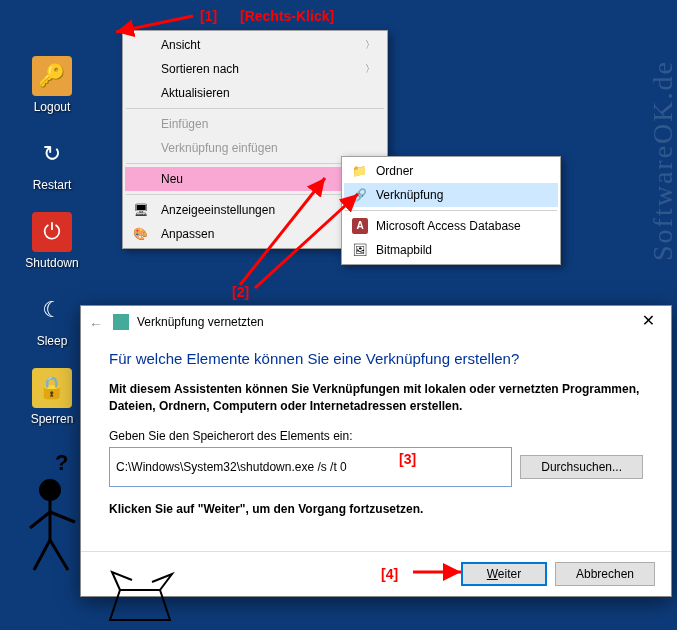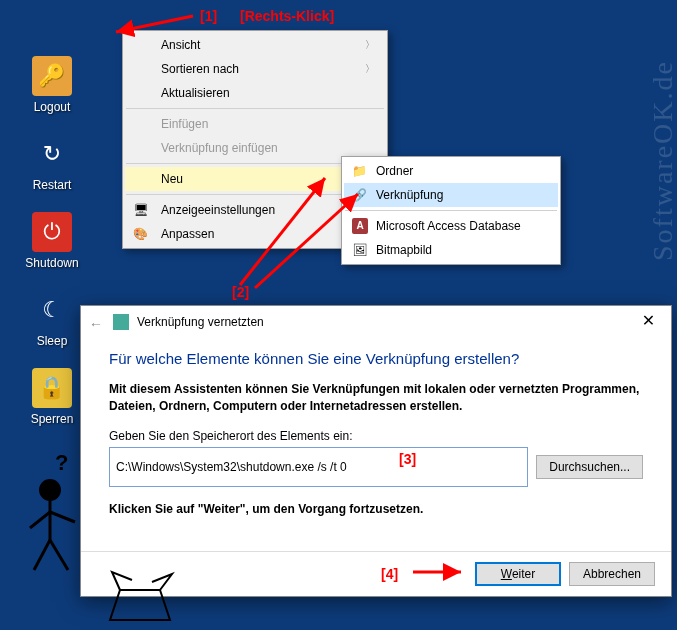--- a/index.html
+++ b/index.html
@@ -7,21 +7,21 @@
 
 
 .desktop-icon { position: absolute; width: 60px; text-align: center; cursor: pointer; }
 .desktop-icon .ico { width: 40px; height: 40px; margin: 0 auto 4px; border-radius: 4px; display: flex; align-items: center; justify-content: center; font-size: 22px; }
 .desktop-icon .lbl { color: #fff; font-size: 12px; text-shadow: 1px 1px 2px rgba(0,0,0,0.8); }
 
 
 .context-menu { position: absolute; left: 122px; top: 30px; width: 266px; background: #f0f0f0; border: 1px solid #a0a0a0; box-shadow: 3px 3px 8px rgba(0,0,0,0.4); font-size: 12px; padding: 2px; }
 .cm-item { padding: 5px 28px 5px 36px; position: relative; cursor: default; color: #000; }
 .cm-item.disabled { color: #999; }
-.cm-item.highlight { background: #fef9c3; }
+.cm-item.highlight { background: #f9a8d4; }
 .cm-sep { height: 1px; background: #d0d0d0; margin: 3px 1px; }
 .cm-arrow { position: absolute; right: 10px; top: 50%; transform: translateY(-50%); font-size: 10px; color: #555; }
 .cm-ico { position: absolute; left: 8px; top: 50%; transform: translateY(-50%); width: 16px; height: 16px; display: flex; align-items: center; justify-content: center; font-size: 12px; }
 
 
 .submenu { position: absolute; left: 341px; top: 156px; width: 220px; background: #fff; border: 1px solid #a0a0a0; box-shadow: 3px 3px 8px rgba(0,0,0,0.4); font-size: 12px; padding: 2px; }
 .submenu .cm-item { padding: 5px 10px 5px 32px; }
 .submenu .cm-item.highlight { background: #cde8ff; }
 
 
@@ -29,21 +29,21 @@
 .dlg-title { height: 32px; display: flex; align-items: center; padding: 0 8px; font-size: 12px; }
 .dlg-title .back { margin-right: 10px; color: #888; font-size: 14px; }
 .dlg-title .ticon { width: 16px; height: 16px; margin-right: 8px; display:inline-block; background:#4a9; }
 .dlg-close { position: absolute; right: 0; top: 0; width: 45px; height: 32px; text-align: center; line-height: 30px; font-size: 16px; cursor: pointer; }
 .dlg-body { padding: 12px 28px 20px; }
 .dlg-heading { color: #003399; font-size: 15px; margin-bottom: 14px; }
 .dlg-text { font-size: 12px; color: #000000; margin-bottom: 14px; line-height: 1.4; font-weight: bold; }
 .dlg-label { font-size: 12px; margin-bottom: 4px; }
 .dlg-row { display: flex; gap: 8px; margin-bottom: 14px; align-items: center; position: relative; }
 .dlg-input { flex: 1; height: 40px; border: 1px solid #7a9fd4; padding: 0 6px; font-size: 12px; outline: none; }
-.dlg-btn { height: 24px; padding: 0 12px; font-size: 12px; background: #e1e1e1; border: 1px solid #adadad; cursor: pointer; }
+.dlg-btn { height: 24px; padding: 0 20px; font-size: 12px; background: #e1e1e1; border: 1px solid #adadad; cursor: pointer; }
 .dlg-footer { border-top: 1px solid #ddd; padding: 10px 16px; display: flex; justify-content: flex-end; gap: 8px; position: relative; }
 .dlg-footer .dlg-btn { min-width: 86px; }
 .dlg-btn.primary { border-color: #0078d7; box-shadow: 0 0 0 1px #0078d7 inset; }
 
 
 .anno { position: absolute; color: #ff0000; font-weight: bold; font-size: 14px; pointer-events: none; z-index: 500; }
 .arrow-svg { position: absolute; pointer-events: none; z-index: 400; }
 
 
 .watermark { position: absolute; right: 30px; top: 60px; transform: rotate(-90deg); transform-origin: right top; font-size: 28px; color: rgba(255,255,255,0.15); letter-spacing: 2px; font-family: Georgia, serif; white-space: nowrap; }

